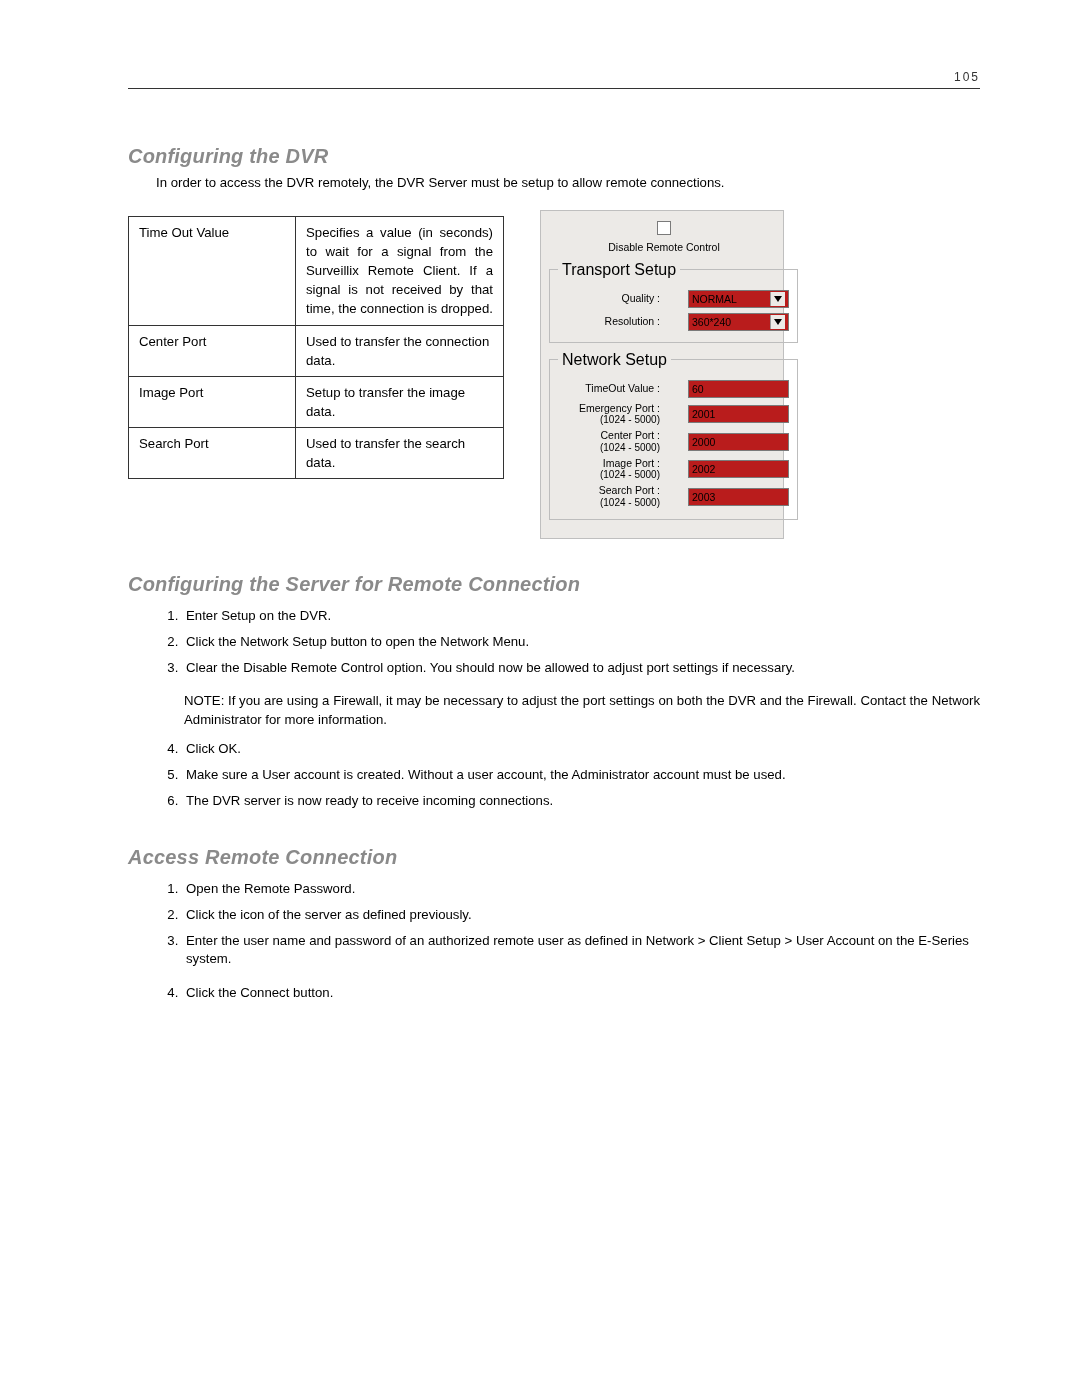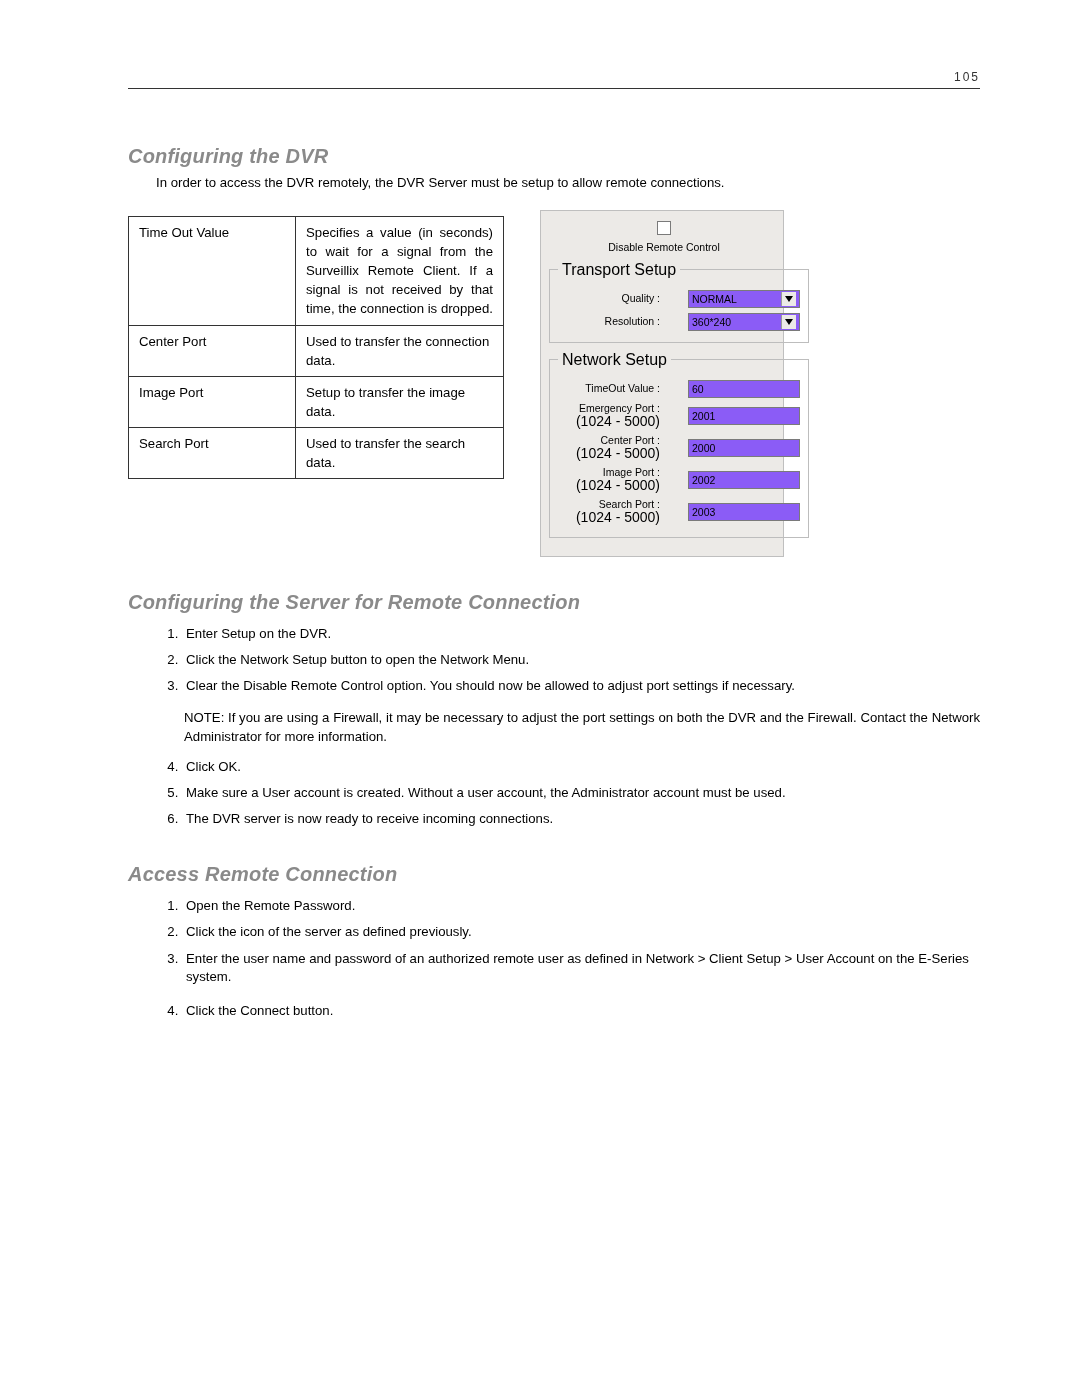--- a/index.html
+++ b/index.html
@@ -109,30 +109,30 @@
     gap: 22px;
   }
   .frow .lbl {
     width: 86px;
     text-align: right;
     padding-right: 6px;
     line-height: 1.1;
   }
   .frow .lbl .sub {
     display: block;
-    font-size: 14px;
+    font-size: 10px;
   }
   .frow .val {
     flex: 1;
   }
   .select, .tin {
     box-sizing: border-box;
-    width: 112px;
+    width: 101px;
     height: 18px;
-    background: #8b5cf6;
+    background: #b91c1c;
     border: 1px solid #7a7a7a;
     font-size: 10.5px;
     padding: 1px 3px;
     display: inline-flex;
     align-items: center;
     justify-content: space-between;
   }
   .select .caret {
     width: 14px;
     height: 14px;

